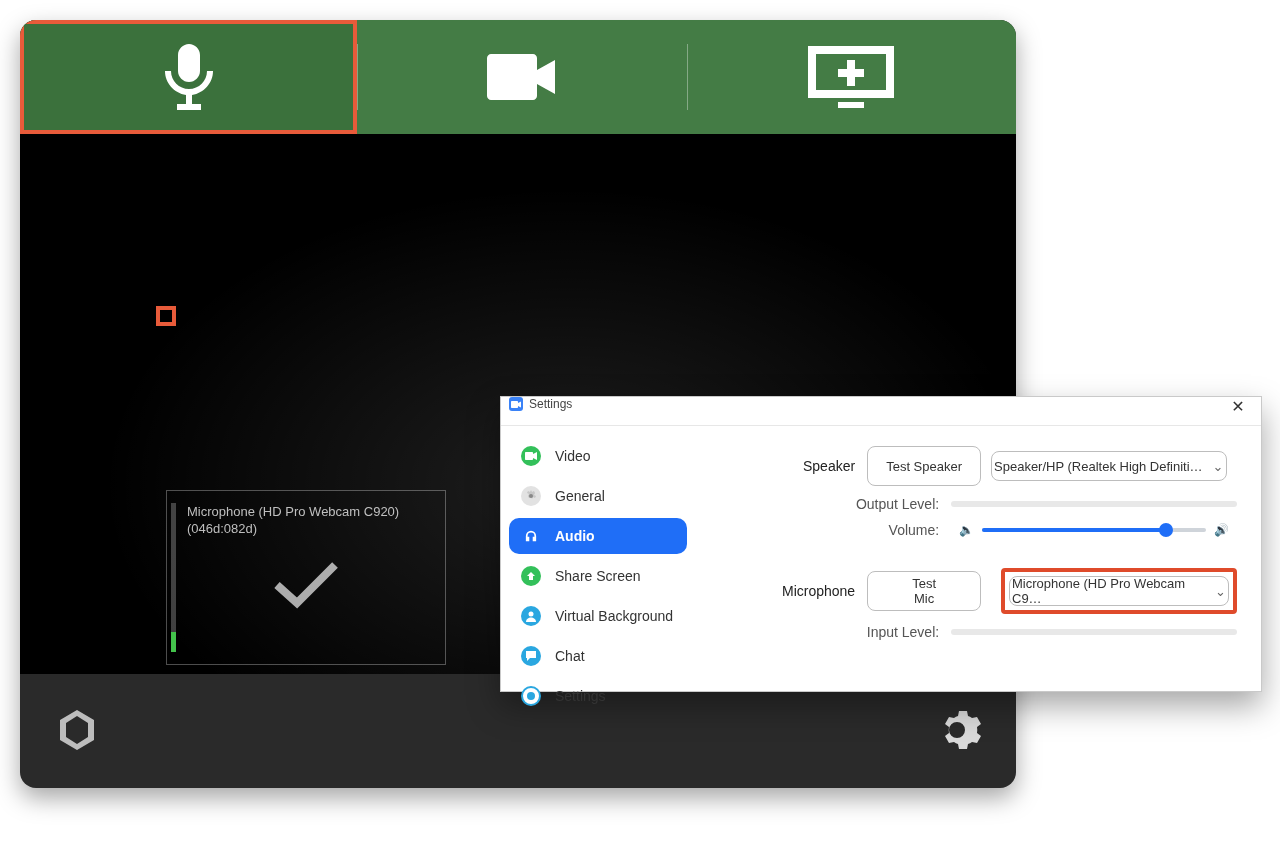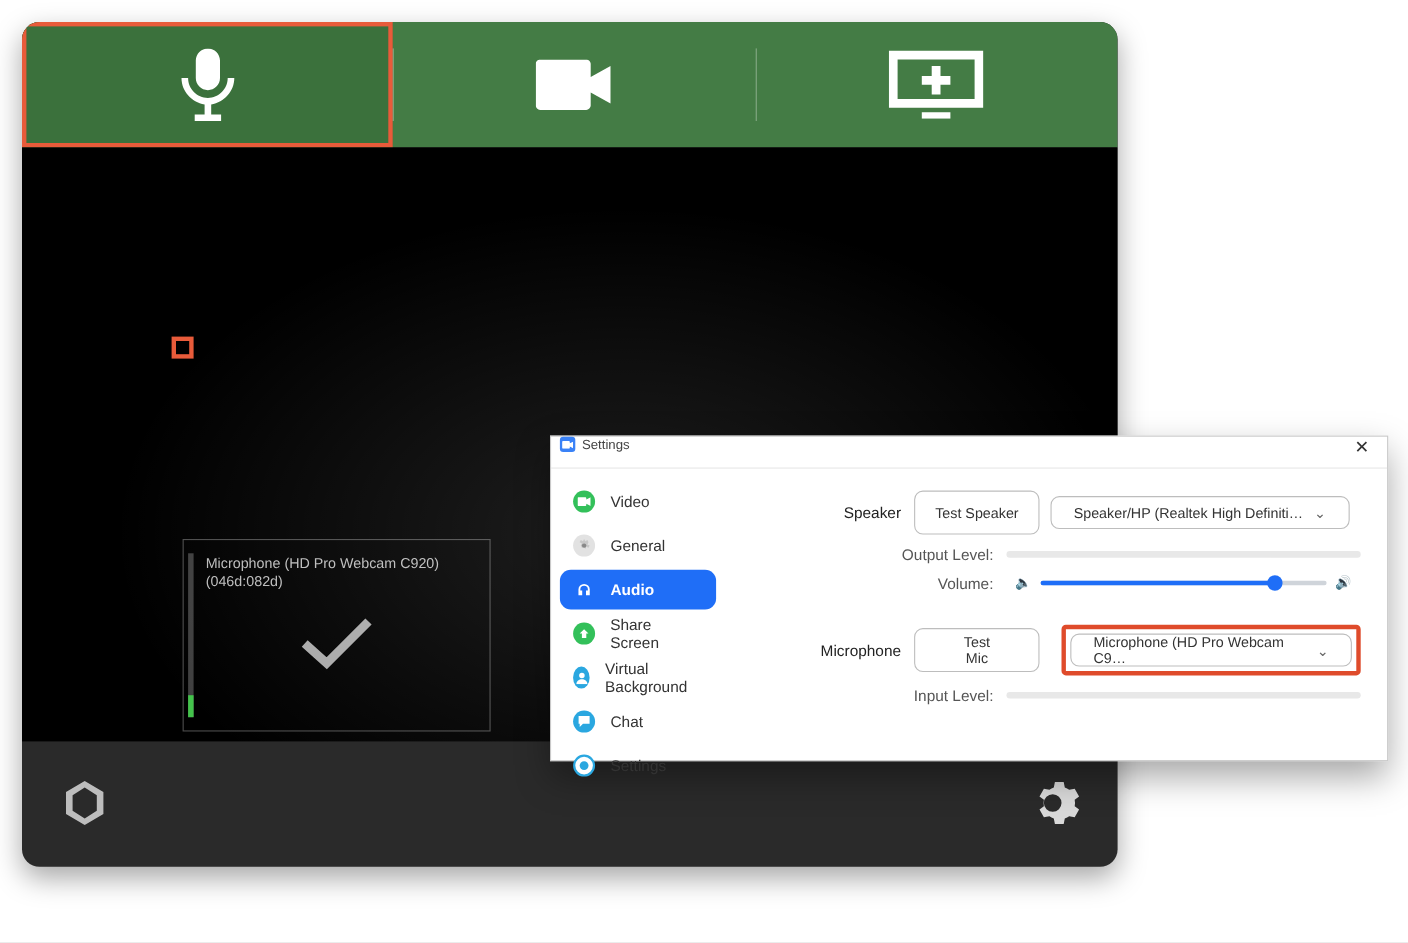--- a/index.html
+++ b/index.html
@@ -52,21 +52,21 @@
   .ic.share{background:#33c05a;} .ic.share svg{fill:#fff;}
   .ic.chat{background:#2aa7e0;} .ic.chat svg{fill:#fff;}
   .ic.vbg{background:#2aa7e0;} .ic.vbg svg{fill:#fff;}
   .ic.rec{background:#fff;border:2px solid #2aa7e0;box-sizing:border-box;} .ic.rec::after{content:"";width:8px;height:8px;border-radius:50%;background:#2aa7e0;}
   .settings-content{flex:1;padding:20px 24px 20px 44px;box-sizing:border-box;}
   .row{display:flex;align-items:center;margin-bottom:10px;}
   .row .label{width:116px;text-align:right;font-weight:400;color:#222;font-size:14px;}
   .row .label.sub{font-weight:400;color:#555;}
   .row .controls{display:flex;align-items:center;margin-left:12px;flex:1;}
   button.pill{background:#fff;border:1px solid #bdbdbd;border-radius:8px;height:40px;padding:0 18px;font-size:13px;cursor:pointer;color:#333;}
-  .select{height:28px;border:1px solid #bdbdbd;border-radius:8px;display:flex;align-items:center;justify-content:center;padding:0 20px;font-size:13px;color:#333;background:#fff;cursor:pointer;min-width:214px;}
+  .select{height:28px;border:1px solid #bdbdbd;border-radius:8px;display:flex;align-items:center;justify-content:center;padding:0 2px;font-size:13px;color:#333;background:#fff;cursor:pointer;min-width:214px;}
   .select .chev{margin-left:10px;color:#666;}
   .hl-red-thick{border:4px solid #df4b2b;border-radius:4px;padding:4px;margin-left:14px;}
   .level-track{flex:1;height:6px;background:#e8e8e8;border-radius:3px;position:relative;}
   .slider{flex:1;height:4px;background:#cfd4da;border-radius:3px;position:relative;}
   .slider .fill{position:absolute;left:0;top:0;bottom:0;background:#1f6ef7;border-radius:3px;}
   .slider .knob{position:absolute;top:50%;transform:translate(-50%,-50%);width:14px;height:14px;border-radius:50%;background:#1f6ef7;}
   .vol-ic{color:#9aa3ad;font-size:12px;margin:0 8px;}
 </style>
 </head>
 <body>

